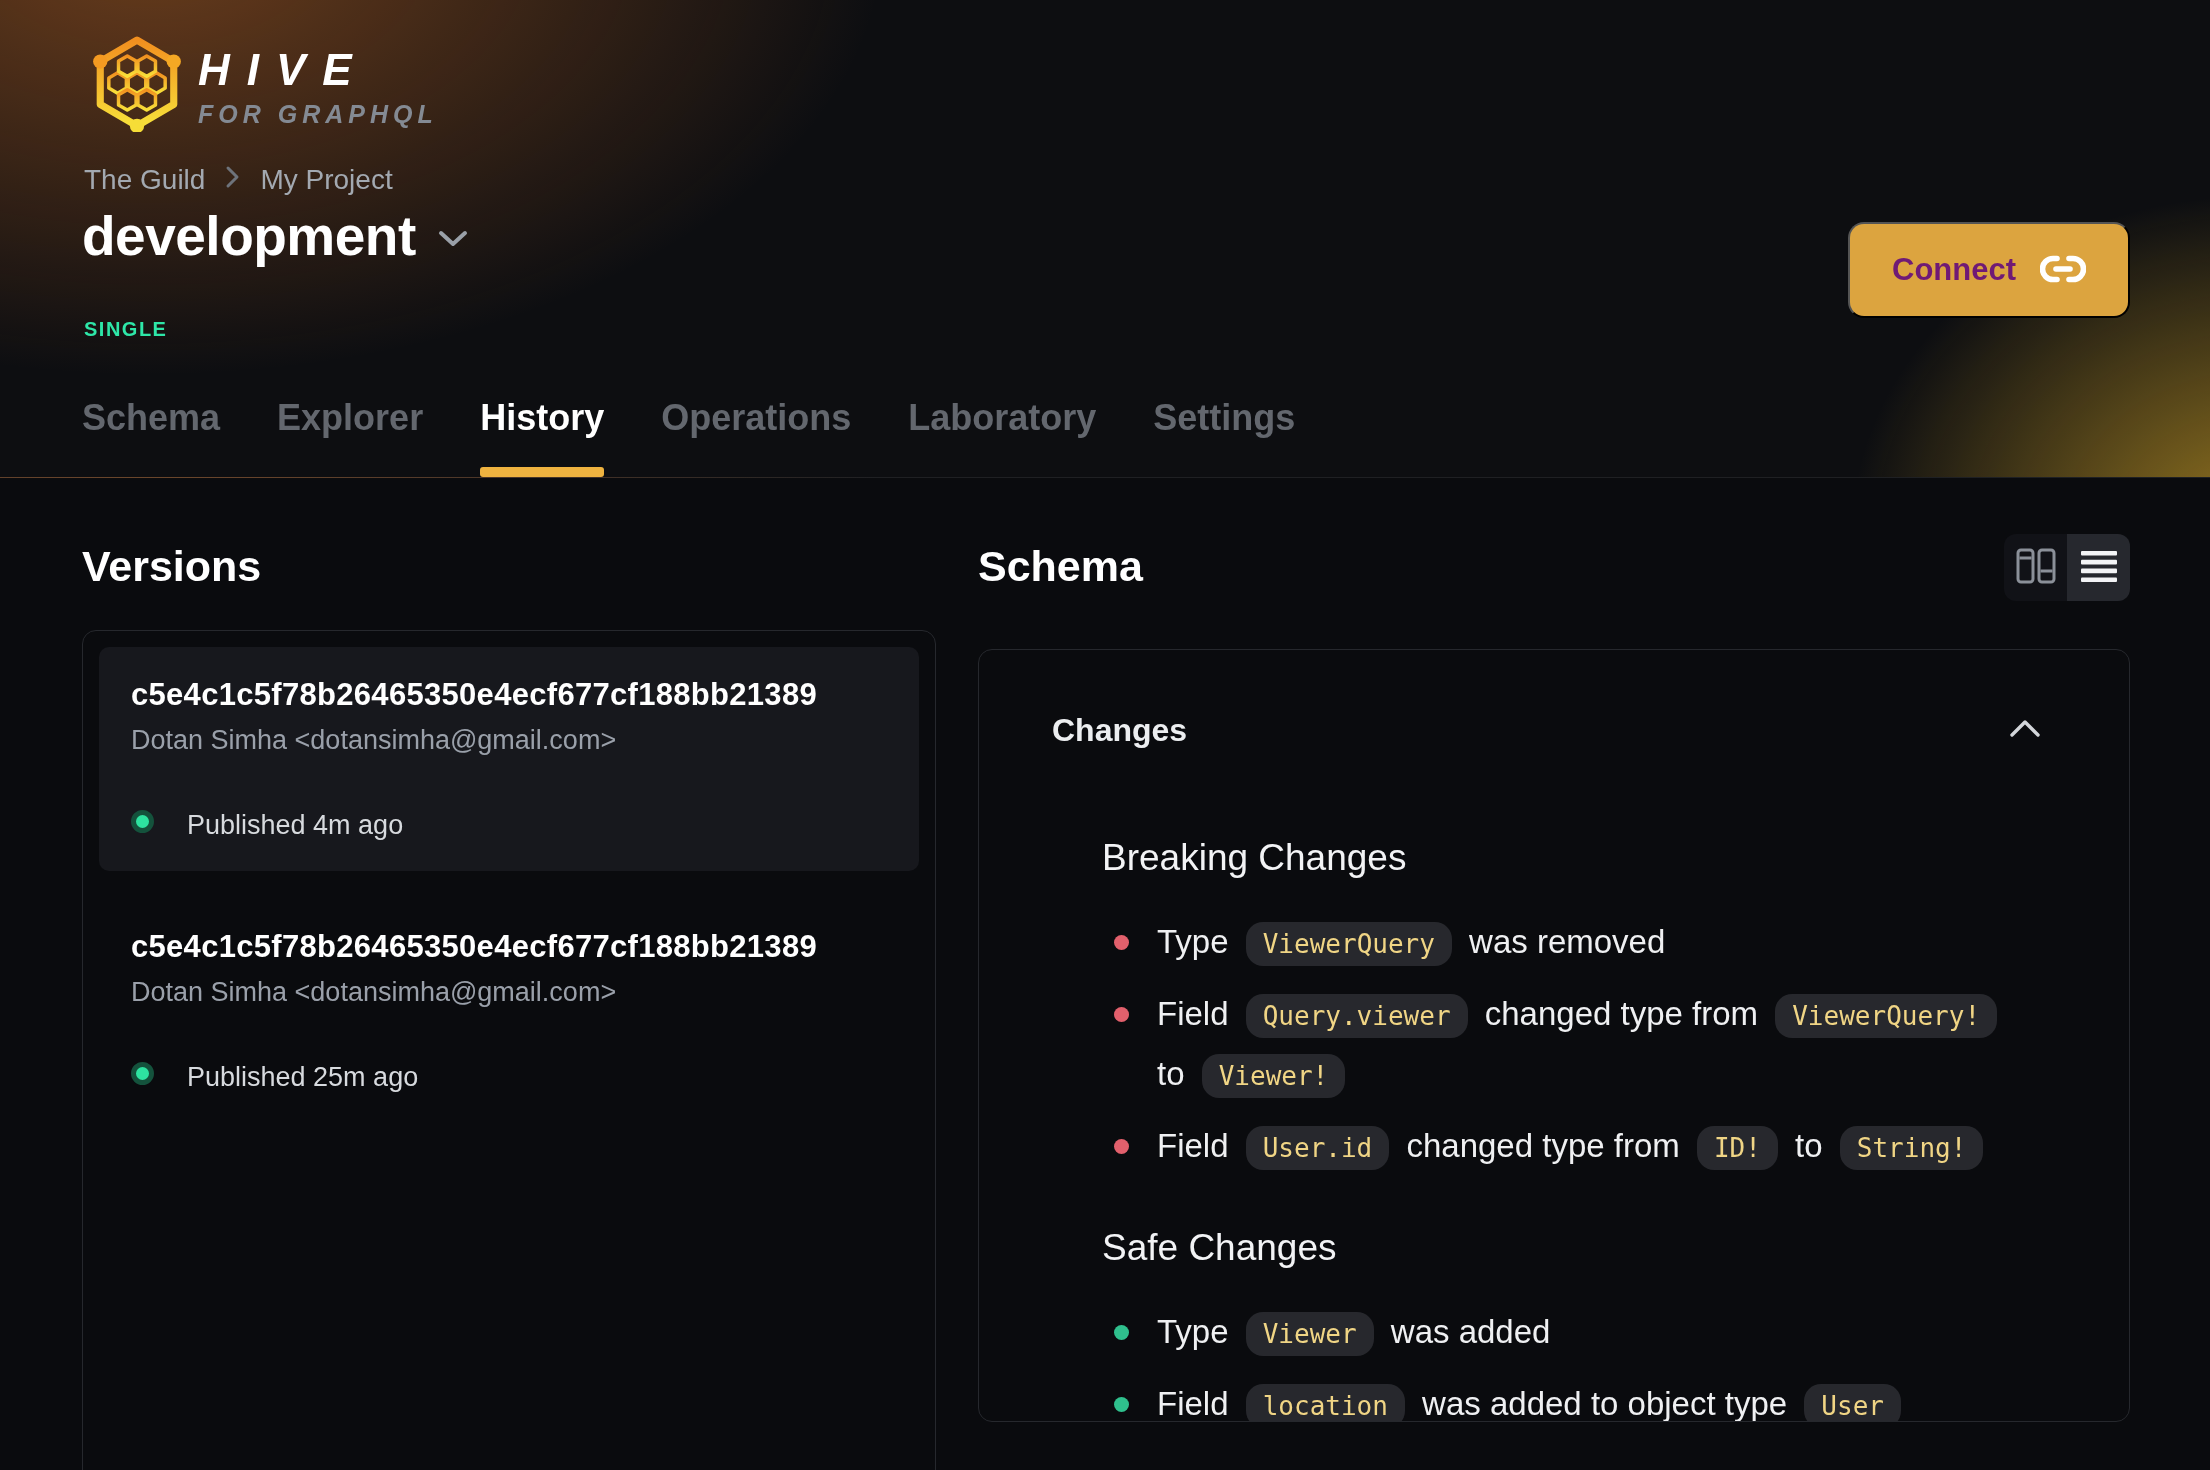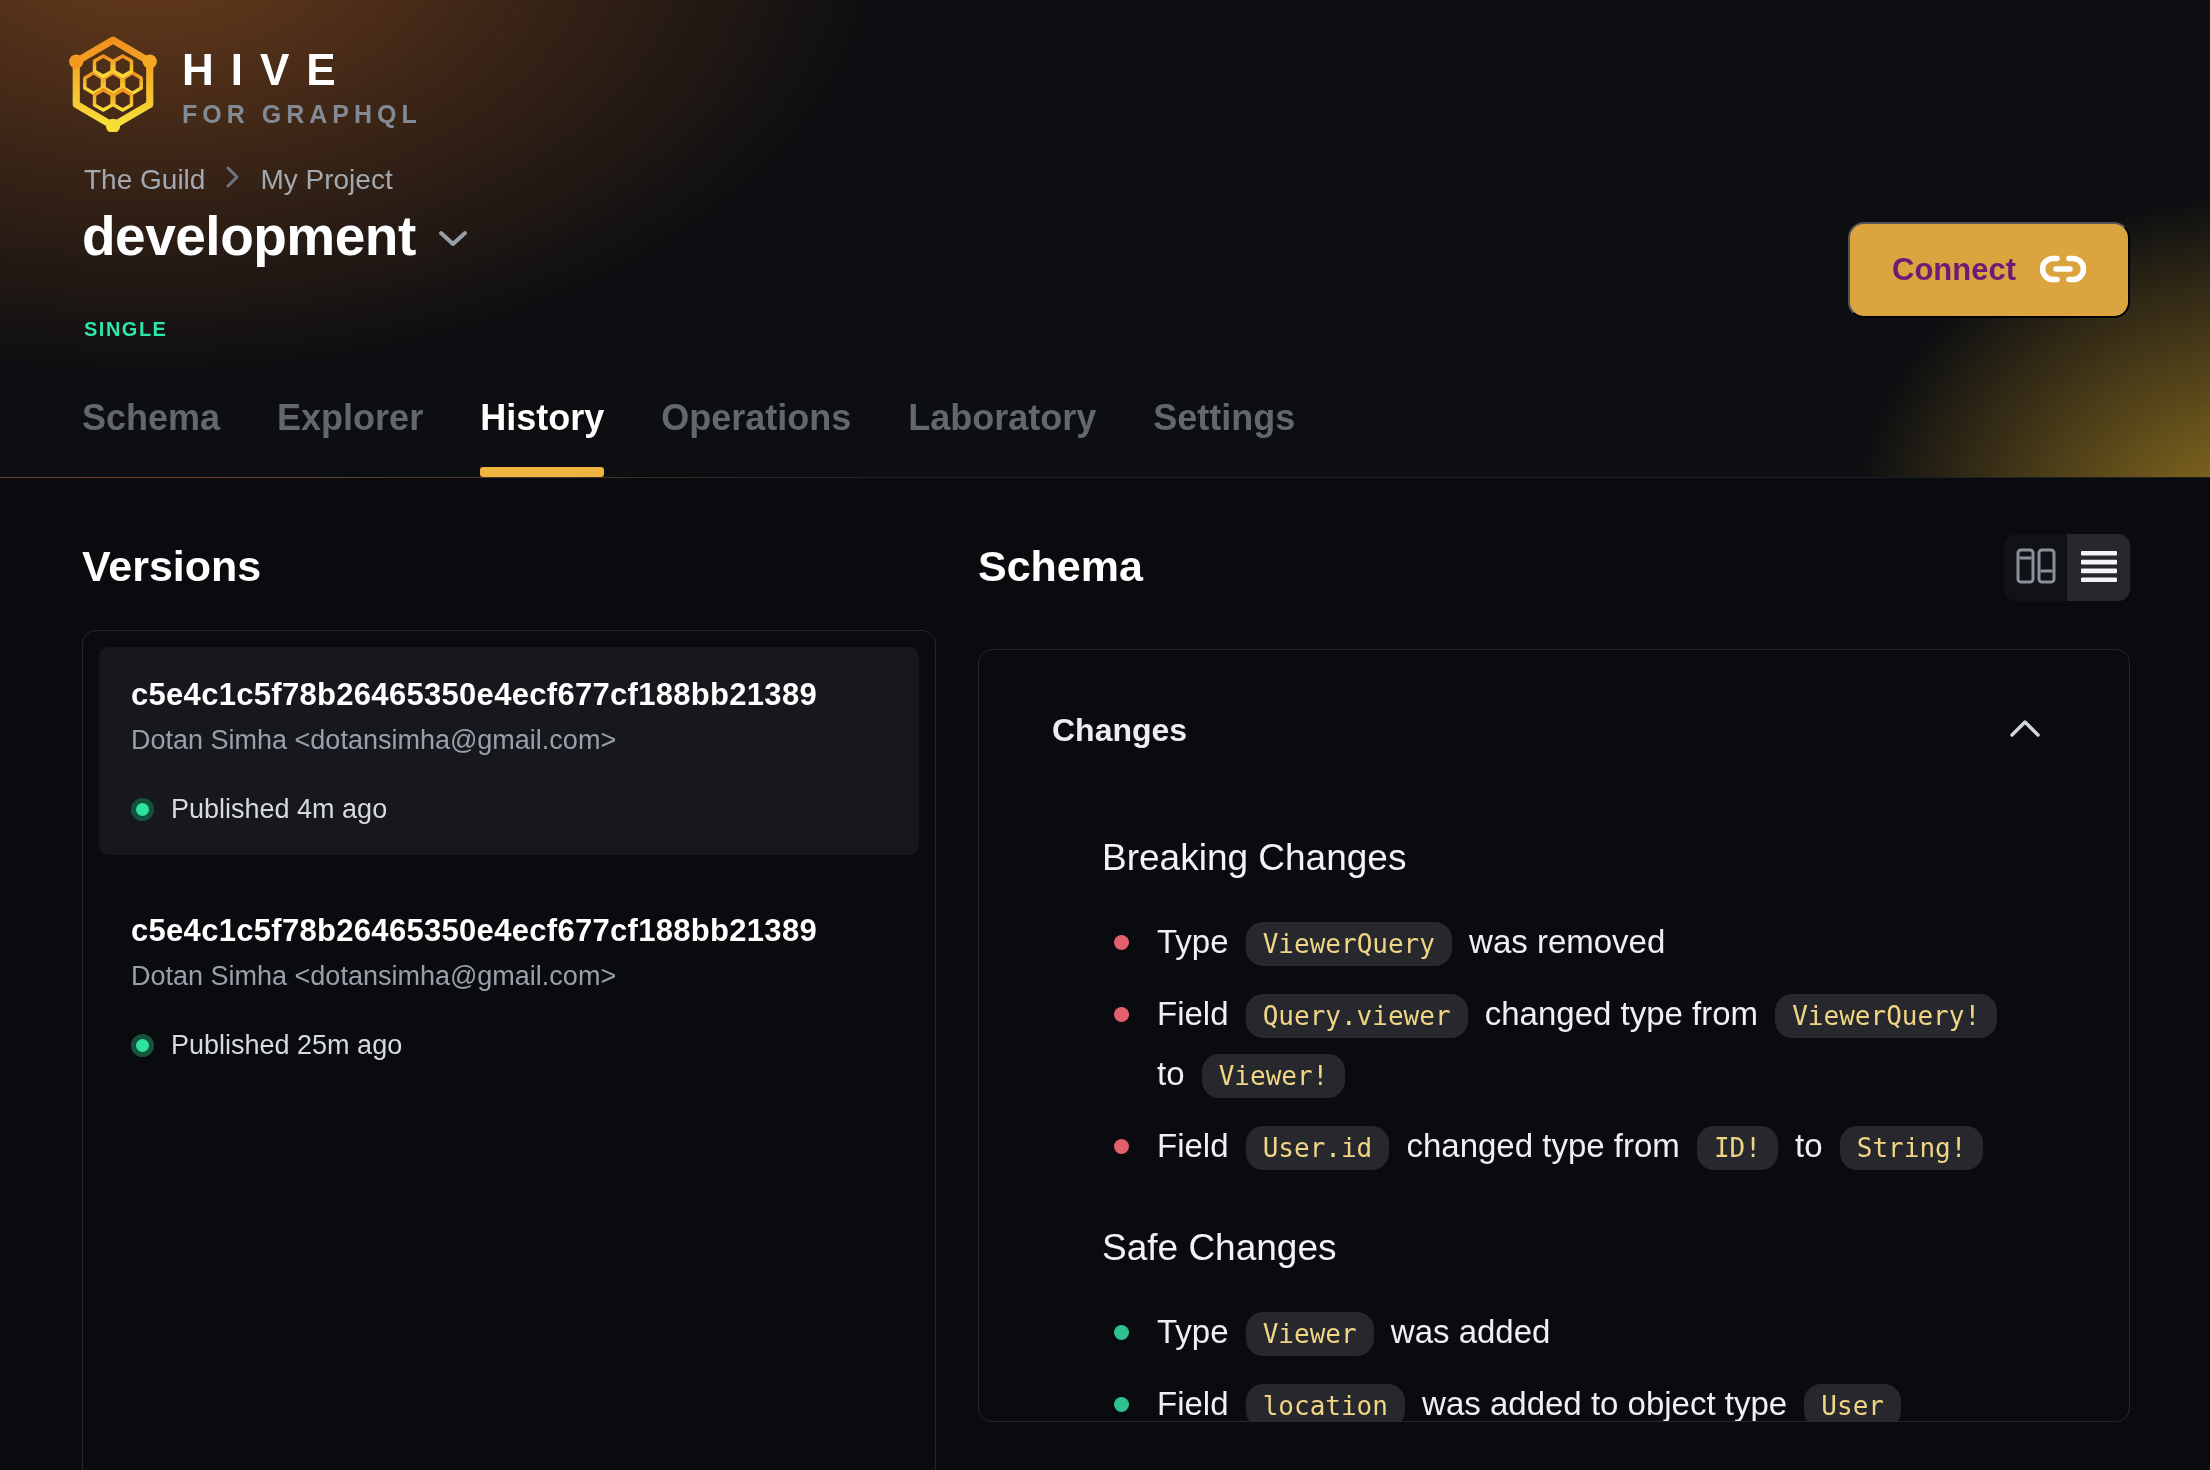--- a/index.html
+++ b/index.html
@@ -5,21 +5,21 @@
   html,body{margin:0;padding:0;background:#0a0b0e;}
   body{width:2210px;height:1470px;position:relative;overflow:hidden;
        font-family:"Liberation Sans",sans-serif;color:#e8eaed;
        -webkit-font-smoothing:antialiased;}
   .hero{position:absolute;top:0;left:0;width:2210px;height:478px;box-sizing:border-box;
         border-bottom:1px solid rgba(255,255,255,.08);
         background:
           radial-gradient(1080px 640px at 150px -60px, rgba(193,104,38,.52), rgba(193,104,38,0) 68%),
           radial-gradient(560px 470px at 102% 112%, rgba(231,180,41,.62), rgba(231,180,41,0) 72%),
           #0d0e11;}
-  .logo{position:absolute;left:64px;top:34px;display:flex;gap:20px;align-items:flex-start;cursor:pointer;}
+  .logo{position:absolute;left:88px;top:34px;display:flex;gap:12px;align-items:flex-start;cursor:pointer;font-style:italic;}
   .wordmark{margin-top:14px;}
   .brand-title{font-size:44px;font-weight:800;letter-spacing:17px;color:#fff;line-height:1;}
   .brand-sub{font-size:25px;font-weight:700;letter-spacing:5px;color:#848a93;margin-top:10px;line-height:1;}
   .breadcrumb{position:absolute;left:84px;top:164px;display:flex;align-items:center;gap:20px;
               font-size:28px;color:#a3a9b1;}
   .crumb{cursor:pointer;}
   .title-row{position:absolute;left:82px;top:204px;display:flex;align-items:center;gap:22px;}
   .env-name{font-size:55px;font-weight:700;color:#fff;letter-spacing:-.5px;}
   .badge{position:absolute;left:84px;top:288px;font-size:20px;font-weight:700;
          letter-spacing:1.5px;color:var(--badge_green,#2ee6a8);margin-top:30px;}
@@ -37,21 +37,21 @@
   .col-left{width:854px;flex:0 0 auto;}
   .col-right{flex:1 1 auto;min-width:0;}
   h2{margin:0;font-size:43px;line-height:52px;font-weight:700;color:#fff;}
   .panel{border:1px solid #26282d;border-radius:14px;box-sizing:border-box;}
   .versions-box{margin-top:38px;height:985px;padding:16px;}
   .version-item{padding:30px 32px;border-radius:10px;cursor:pointer;}
   .version-item.highlight{background:#17181d;}
   .version-item + .version-item{margin-top:28px;}
   .v-hash{font-size:31px;font-weight:700;color:#fff;letter-spacing:.3px;}
   .v-author{font-size:27px;color:#9aa0aa;margin-top:12px;}
-  .v-status{margin-top:38px;display:flex;align-items:center;gap:17px;font-size:27px;color:#d7dade;}
+  .v-status{margin-top:54px;display:flex;align-items:flex-start;gap:33px;font-size:27px;color:#d7dade;}
   .dot{width:13px;height:13px;border-radius:50%;background:#2ee3a0;border:5px solid #14523c;}
   .schema-head{display:flex;justify-content:space-between;align-items:flex-start;}
   .view-toggle{display:flex;border-radius:12px;overflow:hidden;margin-top:-6px;}
   .seg{width:63px;height:67px;display:flex;align-items:center;justify-content:center;
        background:#111217;border:none;cursor:pointer;}
   .seg.active{background:#26282e;}
   .changes-box{margin-top:48px;height:773px;padding:62px 88px 0 73px;overflow:hidden;}
   .changes-header{display:flex;justify-content:space-between;align-items:center;cursor:pointer;}
   .changes-label{font-size:32px;font-weight:700;color:#eceef0;}
   .changes-content{margin-left:50px;margin-top:88px;}

